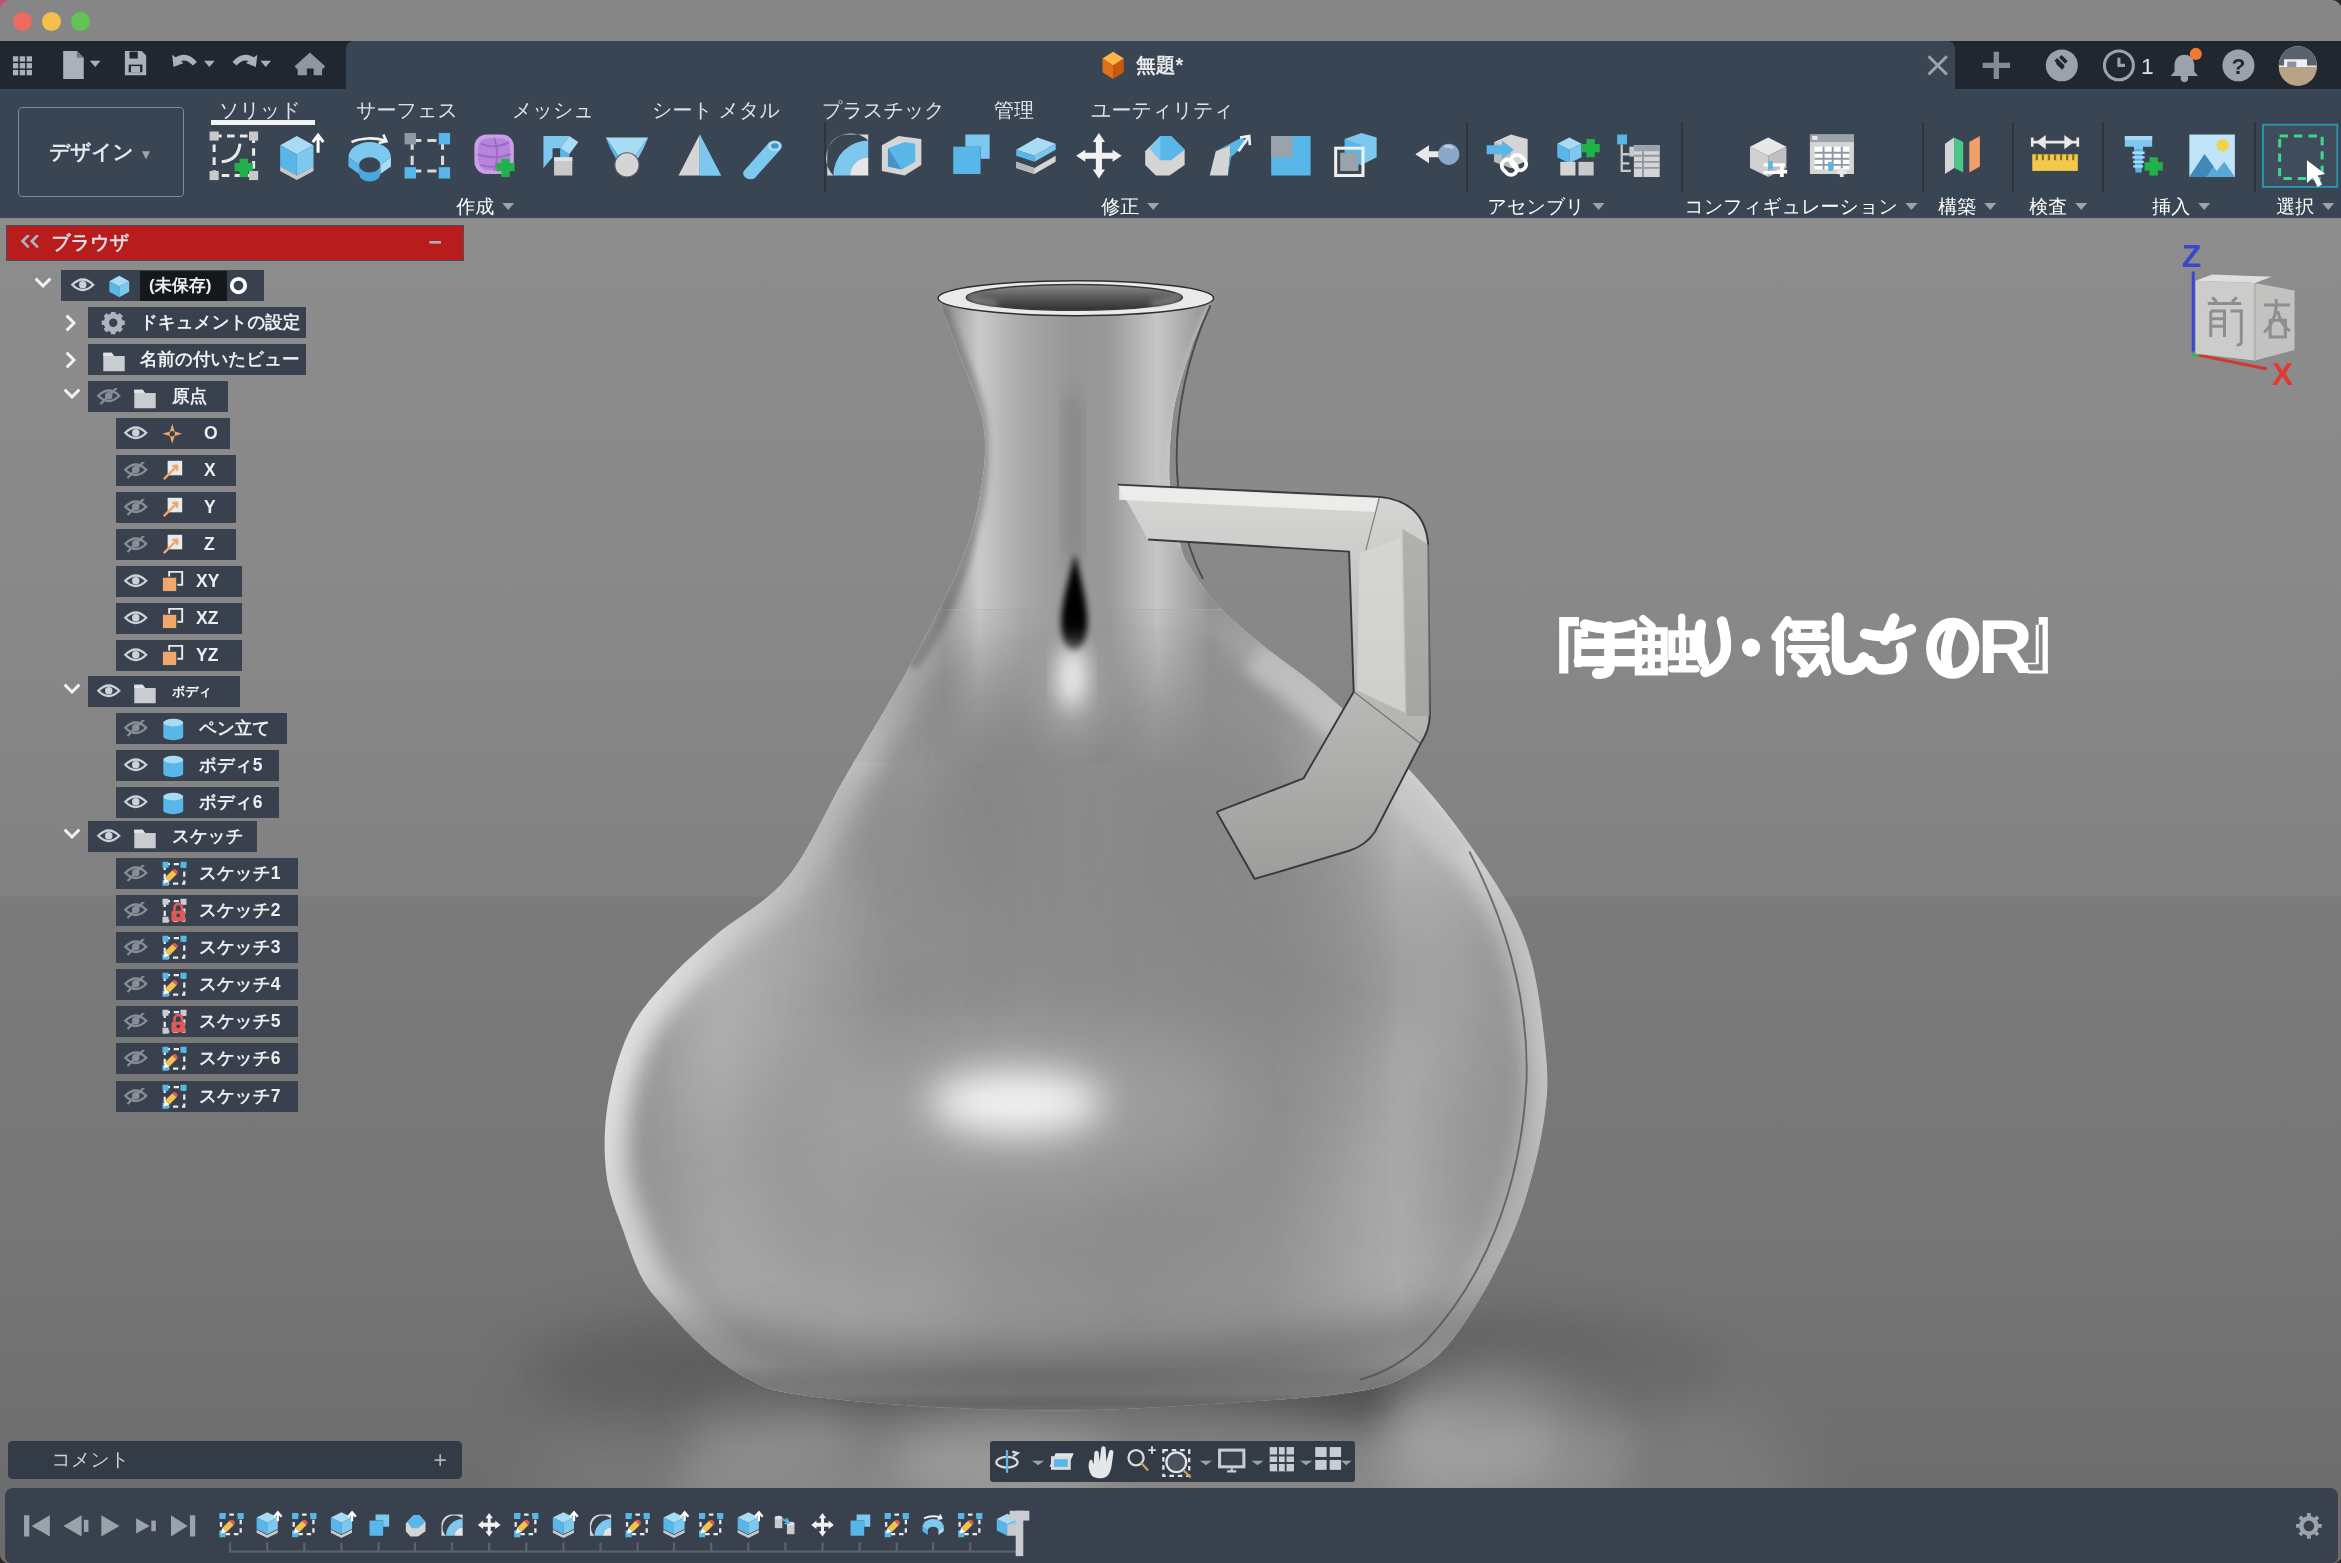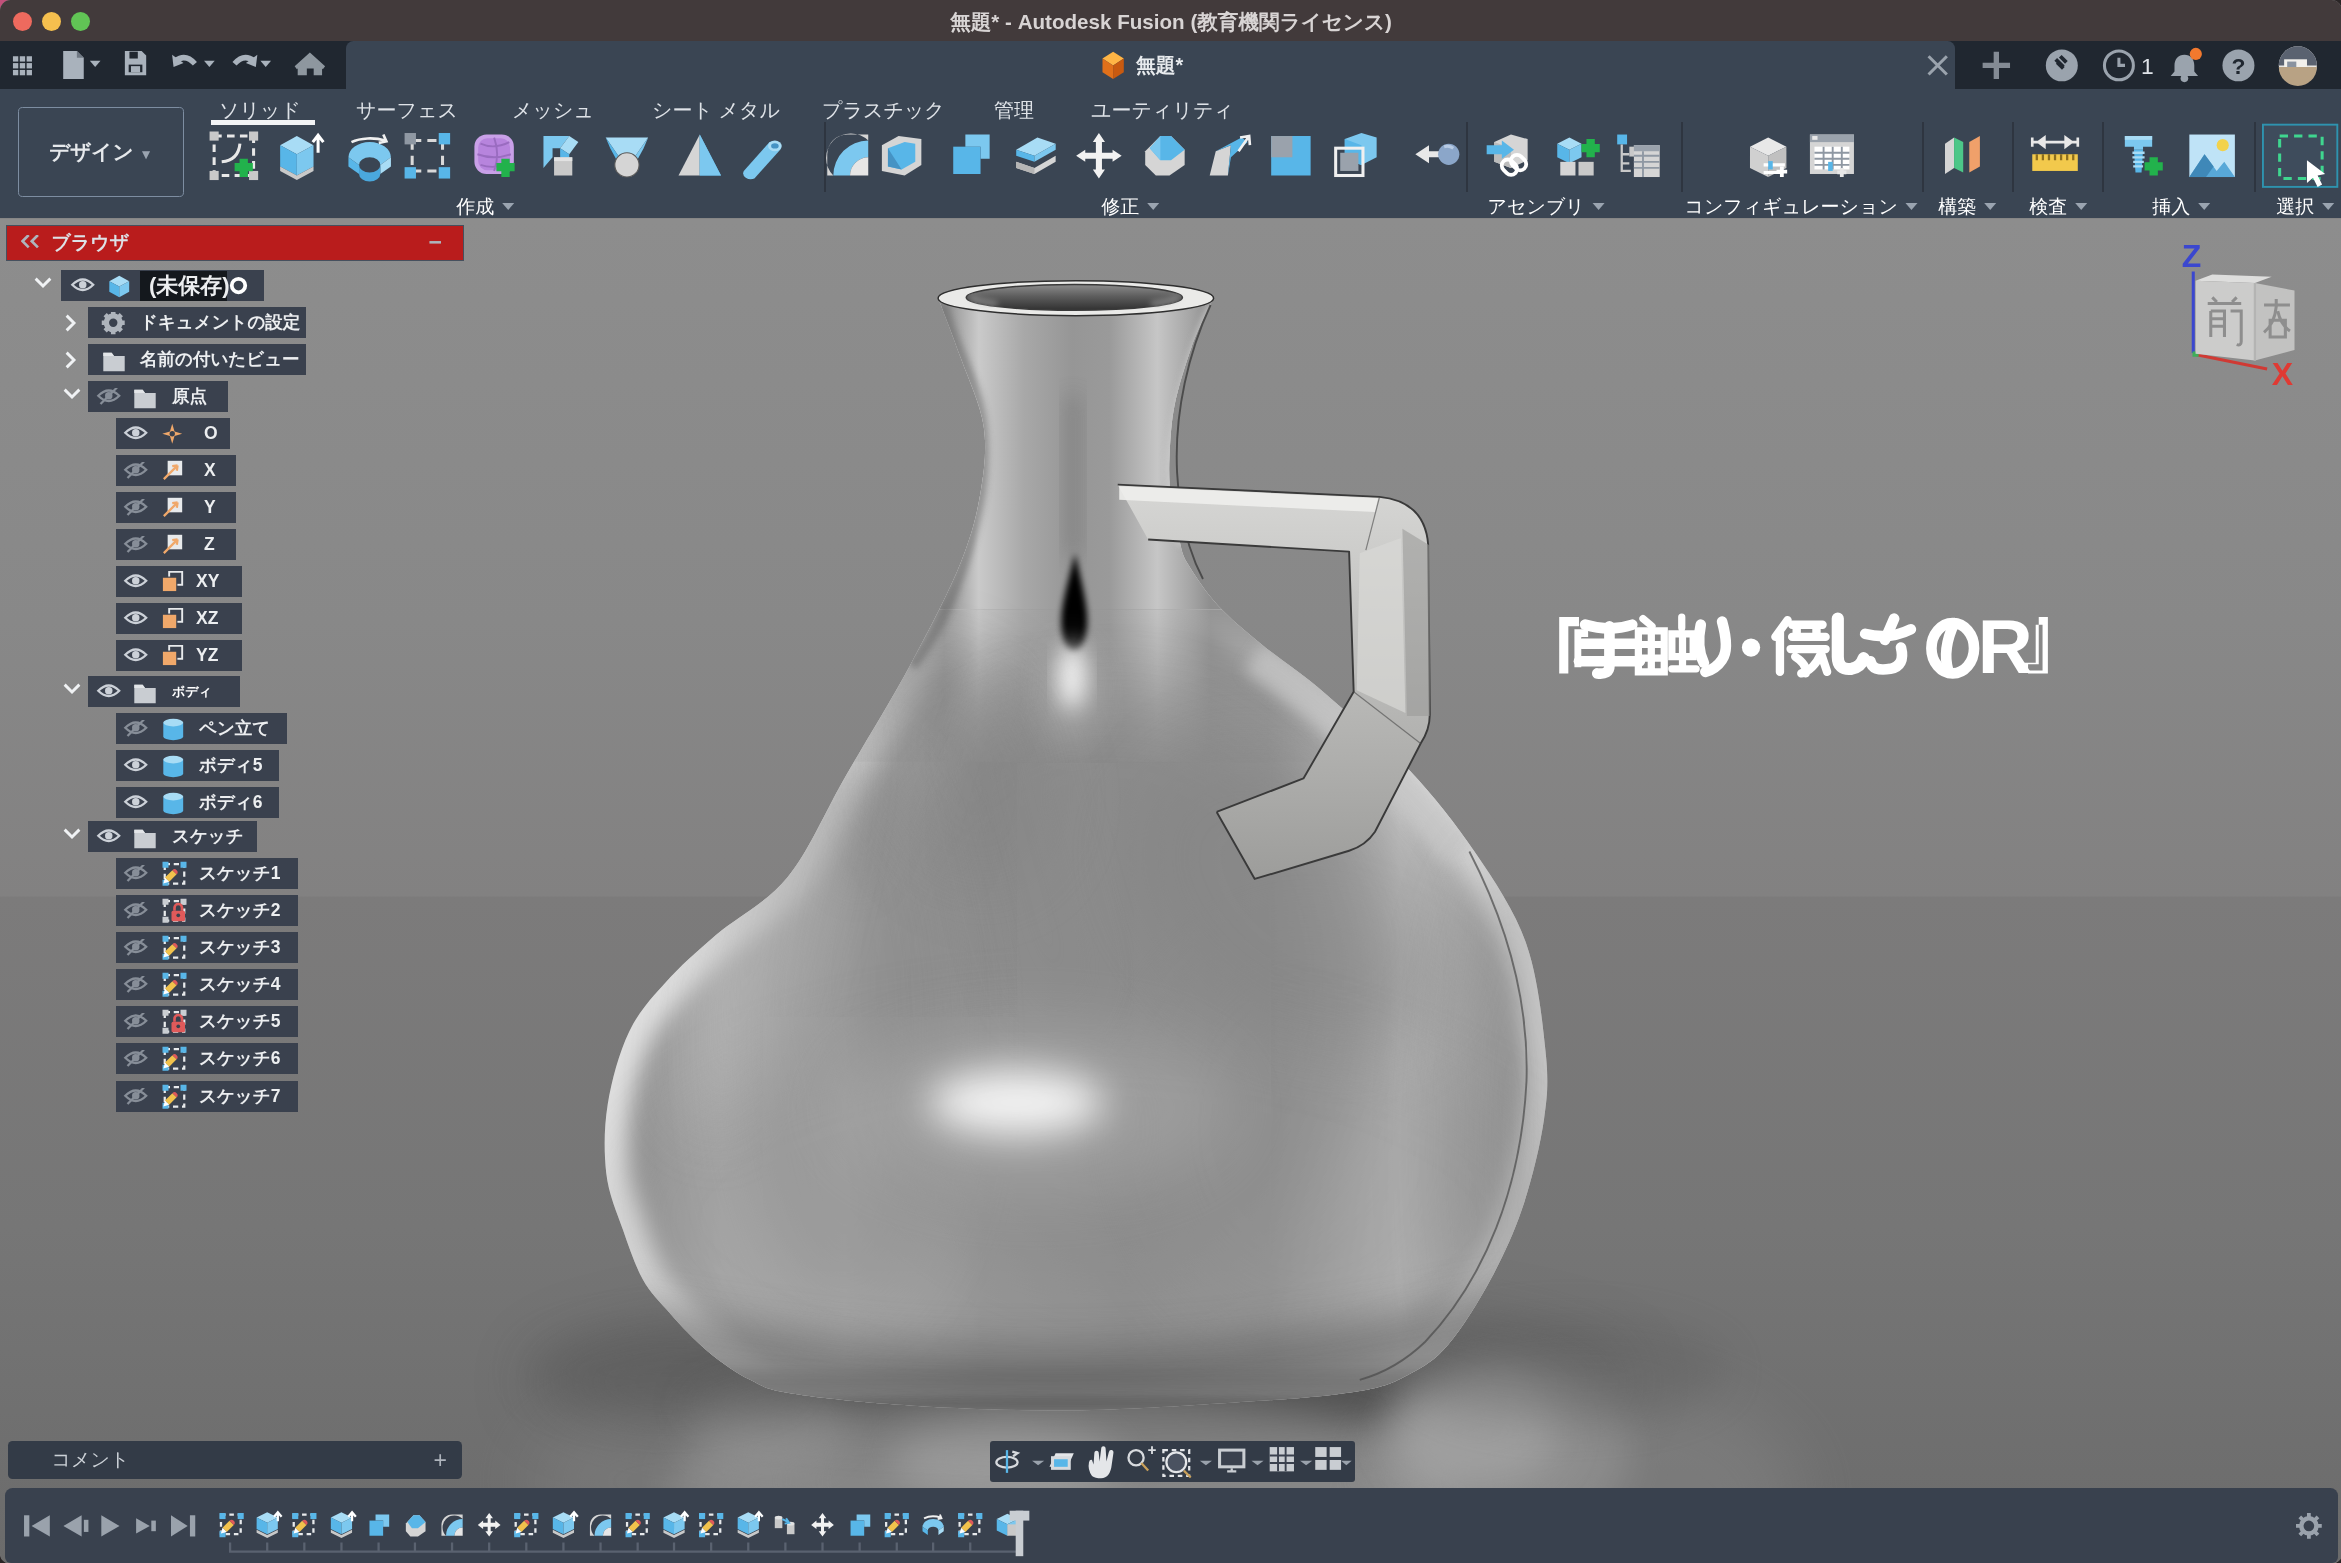--- a/index.html
+++ b/index.html
@@ -16,23 +16,20 @@
 .glabel:after{content:"";display:inline-block;margin-left:7.6px;margin-bottom:3px;border-left:6px solid transparent;border-right:6px solid transparent;border-top:7.6px solid #9aa4b0}
 .gsep{position:absolute;top:122px;width:1.5px;height:70px;background:#2e3540}
 #viewport{left:0;top:219px;width:2342px;height:1345px;background:linear-gradient(#8d8d8d 0%,#888888 30%,#828181 50.3%,#7c7b7b 50.45%,#767676 75%,#6b6b6b 100%)}
 #btmbar{position:absolute;left:4.6px;top:1488px;width:2333px;height:75px;background:#39414e;border-radius:7.6px 7.6px 6px 6px}
 #cmt{position:absolute;left:7.6px;top:1441px;width:454px;height:38px;background:#333b47;border-radius:4.6px;color:#ccd1d7;font-size:19px;line-height:38px}
 #navbar{position:absolute;left:990px;top:1441px;width:365px;height:41px;background:#333b47;border-radius:3px}
 </style></head>
 <body>
 <div class="abs" style="left:0;top:0;width:30px;height:30px;background:#c2507a"></div>
 <div id="win">
-  <div class="abs" id="titlebar">
-      <div id="title">無題* - Autodesk Fusion (教育機関ライセンス)</div>
-    </div>
   <div class="abs tl" style="left:13px;background:#ee6a5e"></div>
   <div class="abs tl" style="left:42px;background:#f5bf4e"></div>
   <div class="abs tl" style="left:71px;background:#61c455"></div>
   <div class="abs" id="qat"></div>
   <div class="abs" id="tab"></div>
   <svg class="abs" style="left:0;top:41px" width="2342" height="48" viewBox="0 0 3076 63">
     <g fill="#a9b2bc">
       <g transform="translate(17,20)">
           <rect x="0" y="0" width="7" height="7"></rect>
           <rect x="9" y="0" width="7" height="7"></rect>
@@ -603,21 +600,21 @@
         <div class="abs" style="left:140px;top:0.8px;width:87px;height:30px;background:#14181d"></div>
         <svg class="abs" style="left:34px;top:6.9px" width="18" height="18" viewBox="-2 -2 22 22">
           <use href="#ch_d"></use>
         </svg>
         <svg class="abs" style="left:70px;top:6.9px" width="27" height="23" viewBox="0 0 36 30">
           <use href="#eye" transform="translate(3,1)"></use>
         </svg>
         <svg class="abs" style="left:107px;top:4.6px" width="26" height="23" viewBox="0 0 34 30">
           <use href="#cubeS" transform="translate(3,1)"></use>
         </svg>
-        <div class="abs" style="left:149px;top:0;height:31px;line-height:31px;color:#eceef0;font-size:22px;font-weight:bold;white-space:nowrap">(未保存)</div>
+        <div class="abs" style="left:149px;top:0;height:31px;line-height:31px;color:#eceef0;font-size:17px;font-weight:bold;white-space:nowrap">(未保存)</div>
         <svg class="abs" style="left:228px;top:5.3px" width="21" height="21" viewBox="0 0 28 28">
           <circle cx="14" cy="14" r="9" fill="none" stroke="#fff" stroke-width="5"></circle>
         </svg>
       </div>
   <div class="abs" style="left:0;top:307px;width:503px;height:31px">
         <div class="abs" style="left:88px;top:0;width:218px;height:31px;background:#3a414e"></div>
         <svg class="abs" style="left:65px;top:6.9px" width="18" height="18" viewBox="-2 -2 22 22">
           <use href="#ch_r"></use>
         </svg>
         <svg class="abs" style="left:101px;top:5.3px" width="26" height="23" viewBox="0 0 34 30">

